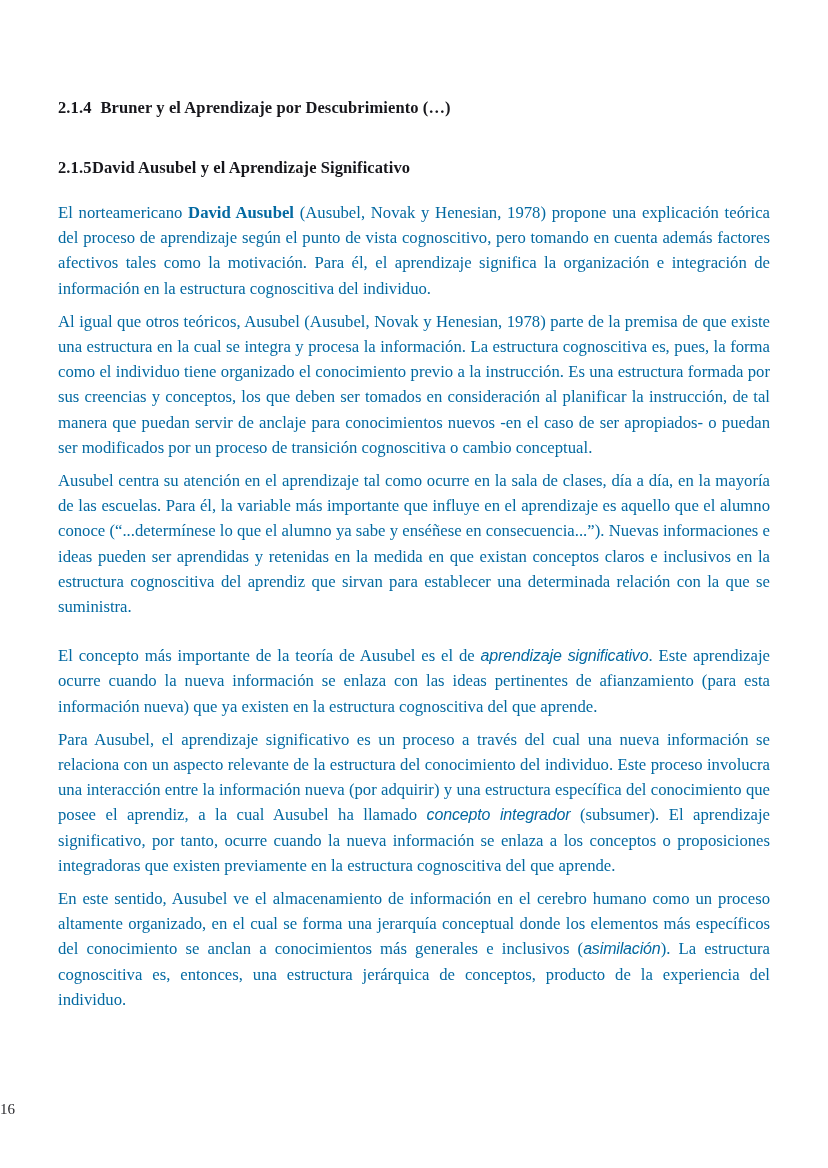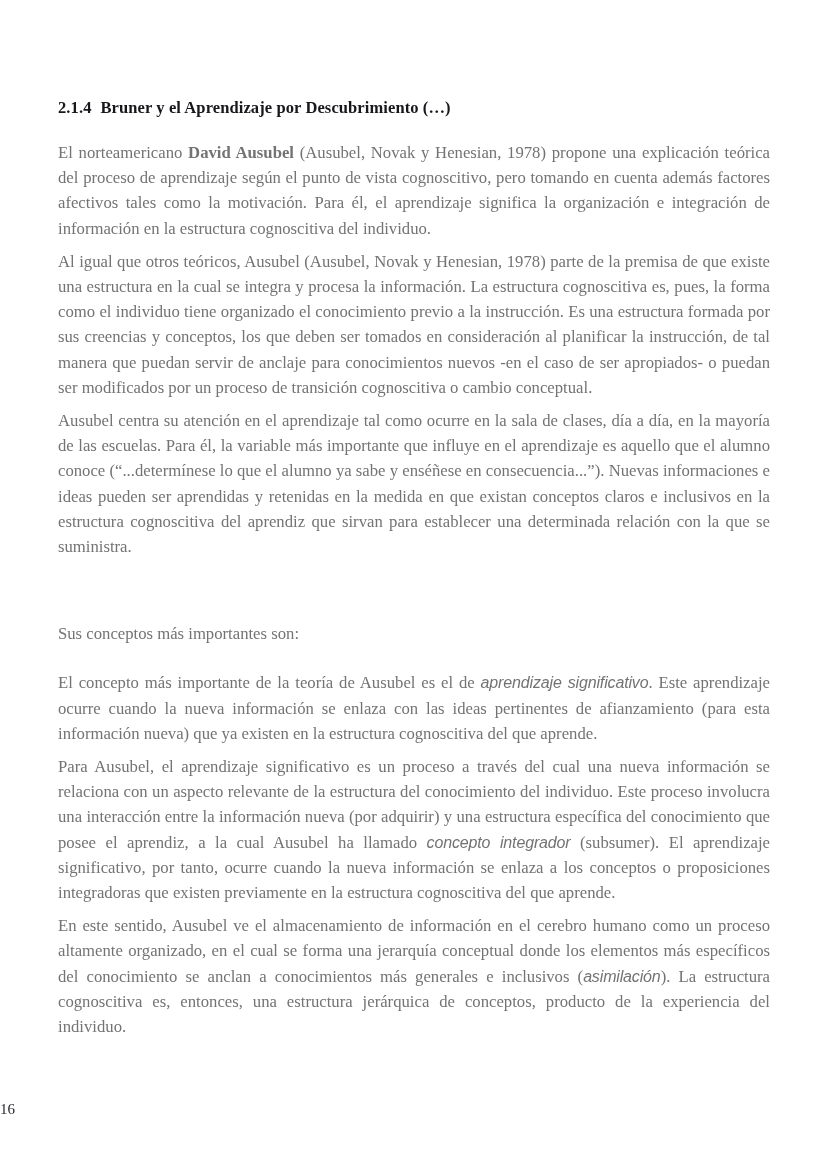--- a/index.html
+++ b/index.html
@@ -56,21 +56,21 @@
   h2.section-heading .num.nogap {
     margin-right: 0.5px;
   }
 
   p.body-text {
     font-size: 16.7px;
     line-height: 25.2px;
     text-align: justify;
     text-justify: inter-word;
     margin: 0;
-    color: #737373;
+    color: #0369a1;
     hyphens: none;
   }
 
   p.spaced-top-large {
     margin-top: 24px;
   }
 
   p.spaced-top {
     margin-top: 8px;
   }
@@ -120,28 +120,30 @@
 </head>
 <body>
 
 <div class="page">
   <div class="content">
 
     <div class="heading-1-wrap">
       <h2 class="section-heading"><span class="num gap">2.1.4</span><span>Bruner y el Aprendizaje por Descubrimiento (…)</span></h2>
     </div>
 
+    <div class="heading-2-wrap">
+      <h2 class="section-heading"><span class="num nogap">2.1.5</span><span>David Ausubel y el Aprendizaje Significativo</span></h2>
+    </div>
 
     <p class="body-text intro-lead"><span>El norteamericano </span><span class="strong-name">David Ausubel</span><span> (Ausubel, Novak y Henesian, 1978) propone una explicación teórica del proceso de aprendizaje según el punto de vista cognoscitivo, pero tomando en cuenta además factores afectivos tales como la motivación. Para él, el aprendizaje significa la organización e integración de información en la estructura cognoscitiva del individuo.</span></p>
 
     <p class="body-text spaced-top">Al igual que otros teóricos, Ausubel (Ausubel, Novak y Henesian, 1978) parte de la premisa de que existe una estructura en la cual se integra y procesa la información. La estructura cognoscitiva es, pues, la forma como el individuo tiene organizado el conocimiento previo a la instrucción. Es una estructura formada por sus creencias y conceptos, los que deben ser tomados en consideración al planificar la instrucción, de tal manera que puedan servir de anclaje para conocimientos nuevos -en el caso de ser apropiados- o puedan ser modificados por un proceso de transición cognoscitiva o cambio conceptual.</p>
 
     <p class="body-text spaced-top">Ausubel centra su atención en el aprendizaje tal como ocurre en la sala de clases, día a día, en la mayoría de las escuelas. Para él, la variable más importante que influye en el aprendizaje es aquello que el alumno conoce (“...determínese lo que el alumno ya sabe y enséñese en consecuencia...”). Nuevas informaciones e ideas pueden ser aprendidas y retenidas en la medida en que existan conceptos claros e inclusivos en la estructura cognoscitiva del aprendiz que sirvan para establecer una determinada relación con la que se suministra.</p>
 
-    <p class="body-text list-lead">Sus conceptos más importantes son:</p>
 
 
     <p class="body-text spaced-top-large"><span>El concepto más importante de la teoría de Ausubel es el de </span><span class="term">aprendizaje significativo</span><span>. Este aprendizaje ocurre cuando la nueva información se enlaza con las ideas pertinentes de afianzamiento (para esta información nueva) que ya existen en la estructura cognoscitiva del que aprende.</span></p>
 
     <p class="body-text spaced-top"><span>Para Ausubel, el aprendizaje significativo es un proceso a través del cual una nueva información se relaciona con un aspecto relevante de la estructura del conocimiento del individuo. Este proceso involucra una interacción entre la información nueva (por adquirir) y una estructura específica del conocimiento que posee el aprendiz, a la cual Ausubel ha llamado </span><span class="term">concepto integrador</span><span> (subsumer). El aprendizaje significativo, por tanto, ocurre cuando la nueva información se enlaza a los conceptos o proposiciones integradoras que existen previamente en la estructura cognoscitiva del que aprende.</span></p>
 
     <p class="body-text spaced-top"><span>En este sentido, Ausubel ve el almacenamiento de información en el cerebro humano como un proceso altamente organizado, en el cual se forma una jerarquía conceptual donde los elementos más específicos del conocimiento se anclan a conocimientos más generales e inclusivos (</span><span class="term">asimilación</span><span>). La estructura cognoscitiva es, entonces, una estructura jerárquica de conceptos, producto de la experiencia del individuo.</span></p>
 
   </div>
 

